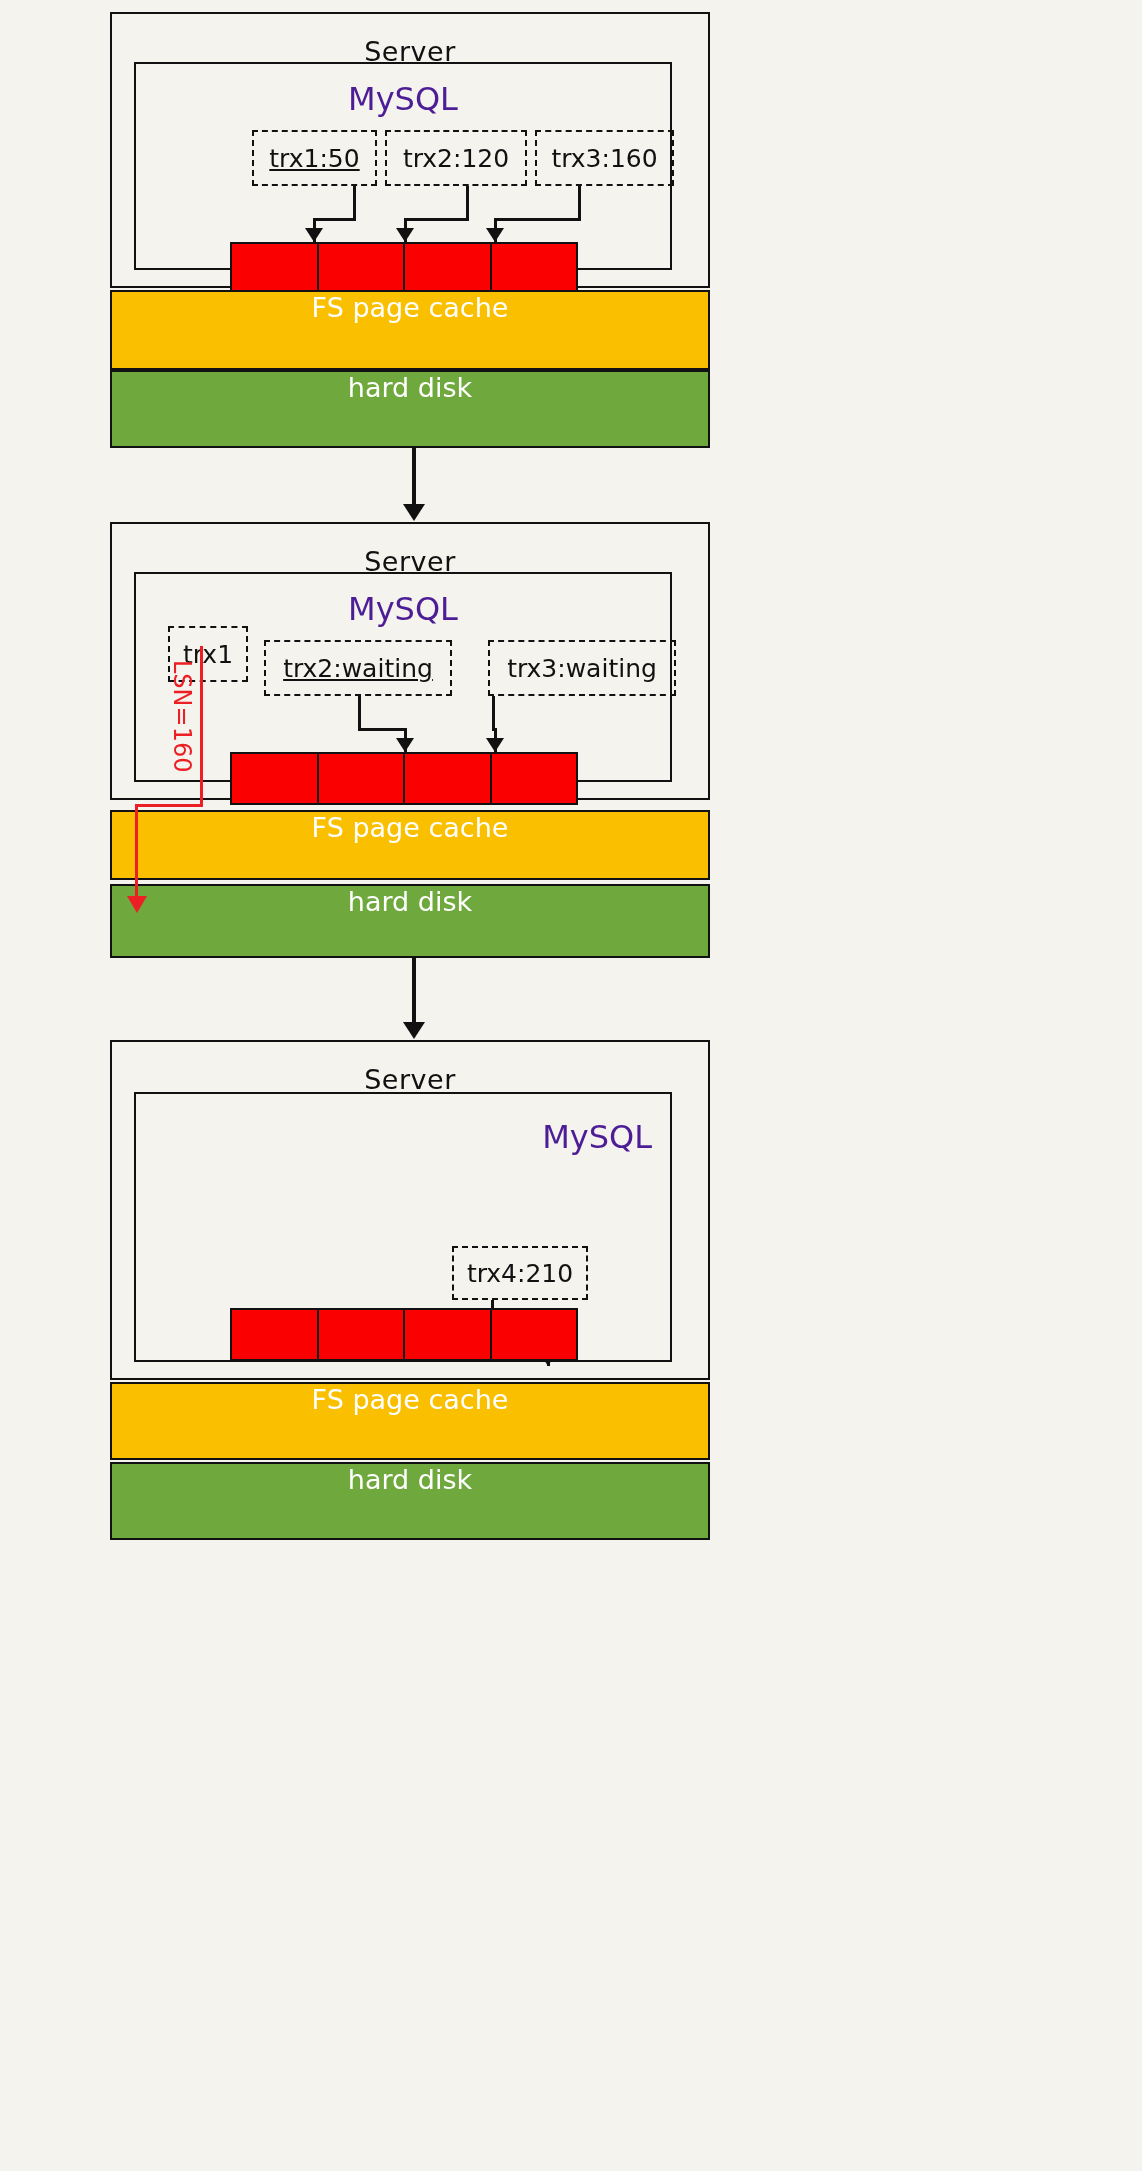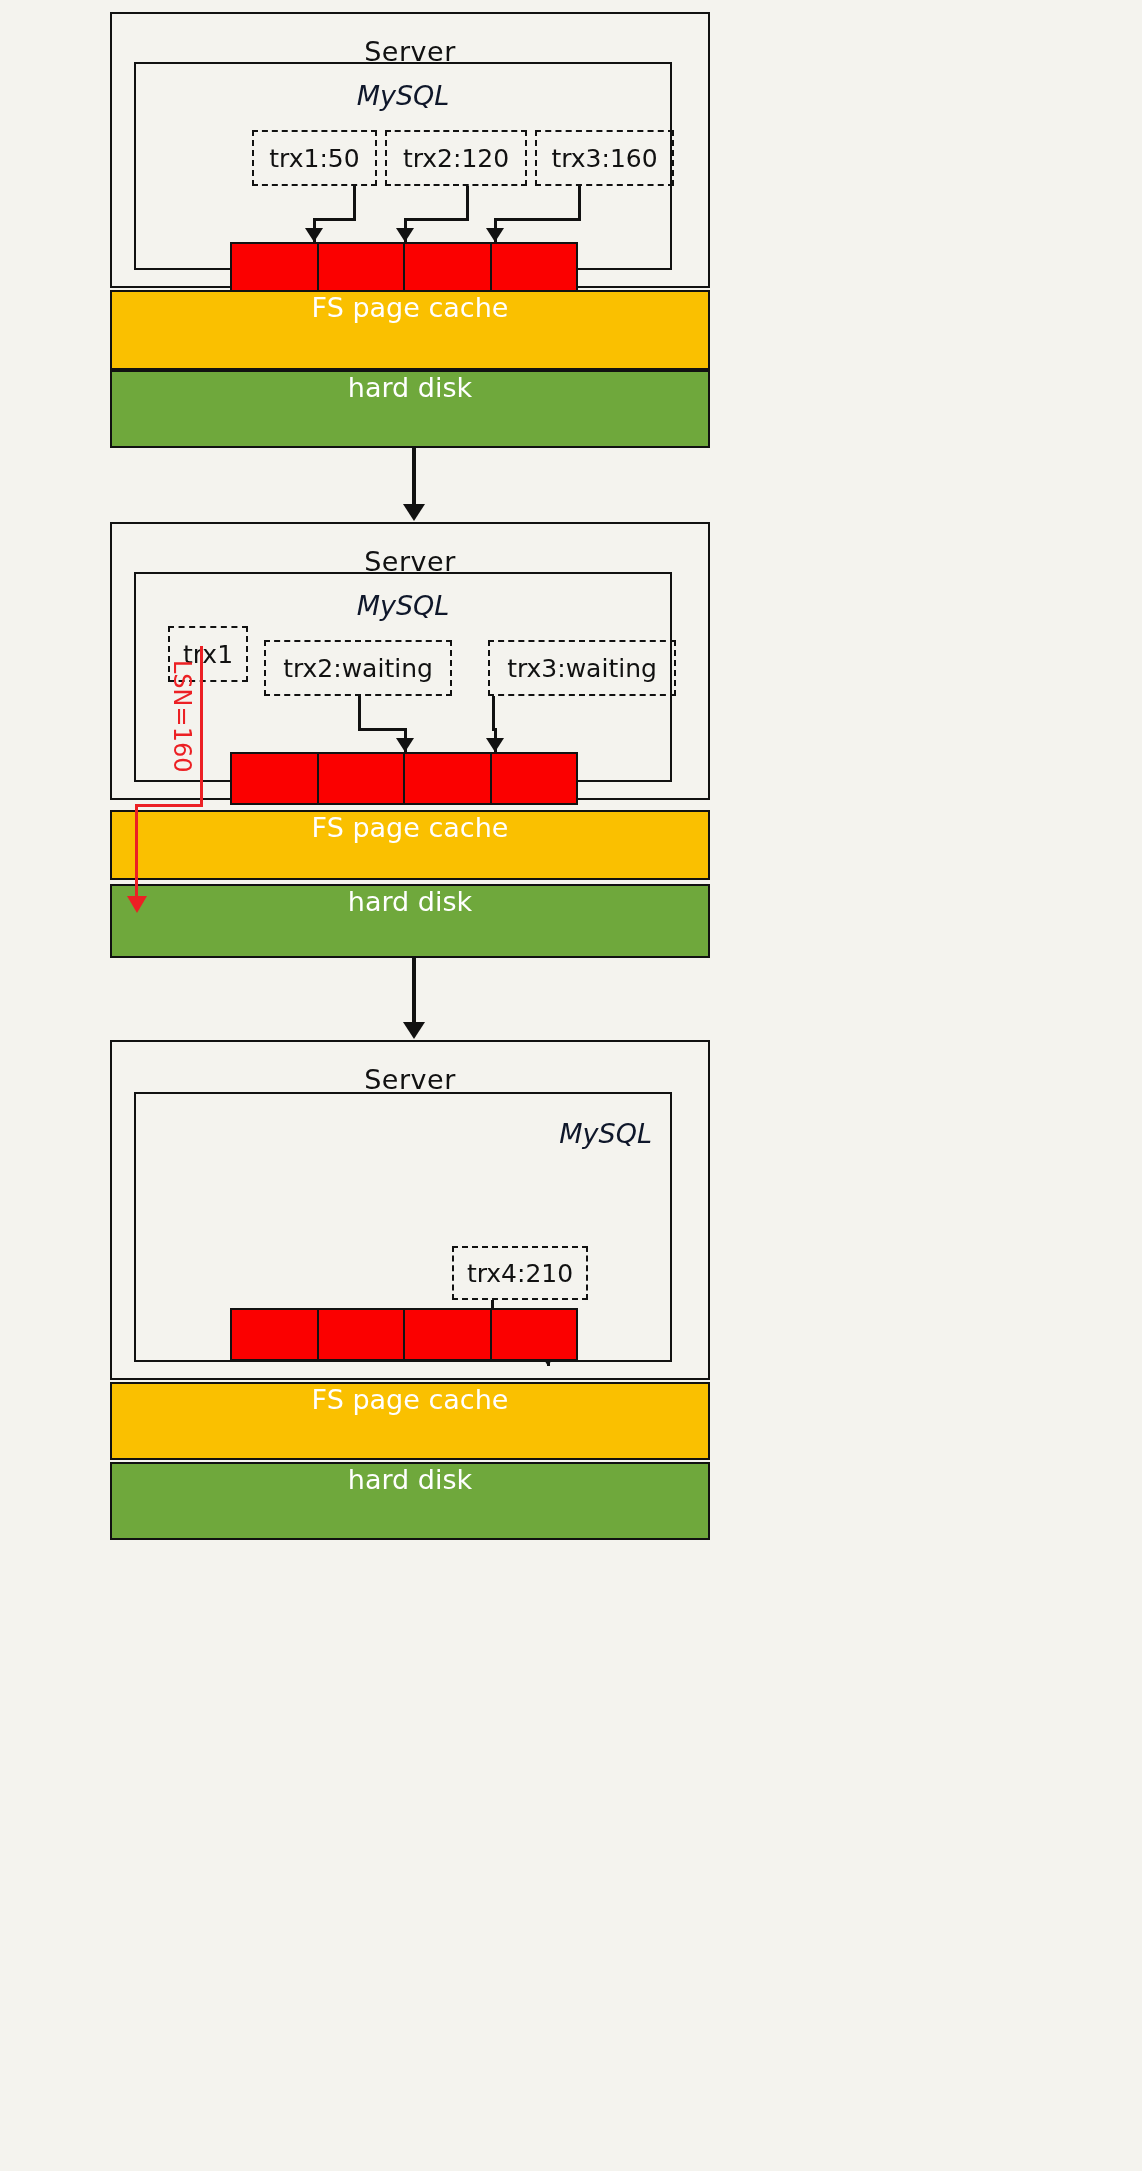--- a/index.html
+++ b/index.html
@@ -12,21 +12,21 @@
   }
   .stage{position:absolute;left:0;top:0;width:1142px;height:2171px;}
 
   
   .panel{position:absolute;box-sizing:border-box;border:2.5px solid #111;background:#f4f3ee;}
   .panel-title{
     position:absolute;left:0;right:0;text-align:center;
     font-size:27px;color:#111;letter-spacing:.5px;
   }
   .mysql-box{position:absolute;box-sizing:border-box;border:2px solid #111;background:#f4f3ee;}
-  .mysql-title{position:absolute;font-size:27px;color:#0f172a;font-style:italic;}
+  .mysql-title{position:absolute;font-size:32px;color:#4c1d95;}
 
   
   .trx{
     position:absolute;box-sizing:border-box;
     border:2.5px dashed #111;background:transparent;
     display:flex;align-items:center;justify-content:center;
     font-size:25px;color:#111;white-space:nowrap;
   }
   .trx.left{justify-content:flex-start;padding-left:22px;}
 
@@ -77,21 +77,21 @@
 <body>
 
 <div class="stage">
 
   <div class="panel" style="left:110px;top:12px;width:600px;height:276px;">
     <div class="panel-title" style="top:22px;">Server</div>
 
     <div class="mysql-box" style="left:22px;top:48px;width:538px;height:208px;">
       <div class="mysql-title" style="left:0;right:0;text-align:center;top:16px;">MySQL</div>
 
-      <div class="trx" style="left:116px;top:66px;width:125px;height:56px;">trx1:50</div>
+      <div class="trx" style="left:116px;top:66px;width:125px;height:56px;text-decoration:underline;">trx1:50</div>
       <div class="trx" style="left:249px;top:66px;width:142px;height:56px;">trx2:120</div>
       <div class="trx" style="left:399px;top:66px;width:139px;height:56px;">trx3:160</div>
 
       <div class="ln v" style="left:217px;top:122px;height:34px;"></div>
       <div class="ln h" style="left:177px;top:154px;width:43px;"></div>
       <div class="ln v" style="left:177px;top:154px;height:24px;"></div>
       <div class="ahead" style="left:169px;top:164px;"></div>
 
       <div class="ln v" style="left:330px;top:122px;height:34px;"></div>
       <div class="ln h" style="left:268px;top:154px;width:65px;"></div>
@@ -124,21 +124,21 @@
     <div class="ahead" style="left:403px;top:504px;"></div>
   </div>
 
   <div class="panel" style="left:110px;top:522px;width:600px;height:278px;">
     <div class="panel-title" style="top:22px;">Server</div>
 
     <div class="mysql-box" style="left:22px;top:48px;width:538px;height:210px;">
       <div class="mysql-title" style="left:0;right:0;text-align:center;top:16px;">MySQL</div>
 
       <div class="trx" style="left:32px;top:52px;width:80px;height:56px;">trx1</div>
-      <div class="trx" style="left:128px;top:66px;width:188px;height:56px;">trx2:waiting</div>
+      <div class="trx" style="left:128px;top:66px;width:188px;height:56px;text-decoration:underline;">trx2:waiting</div>
       <div class="trx" style="left:352px;top:66px;width:188px;height:56px;">trx3:waiting</div>
 
       <div class="ln v" style="left:222px;top:122px;height:34px;"></div>
       <div class="ln h" style="left:222px;top:154px;width:48px;"></div>
       <div class="ln v" style="left:268px;top:154px;height:24px;"></div>
       <div class="ahead" style="left:260px;top:164px;"></div>
 
       <div class="ln v" style="left:356px;top:122px;height:34px;"></div>
       <div class="ln h" style="left:356px;top:154px;width:4px;"></div>
       <div class="ln v" style="left:358px;top:154px;height:24px;"></div>

